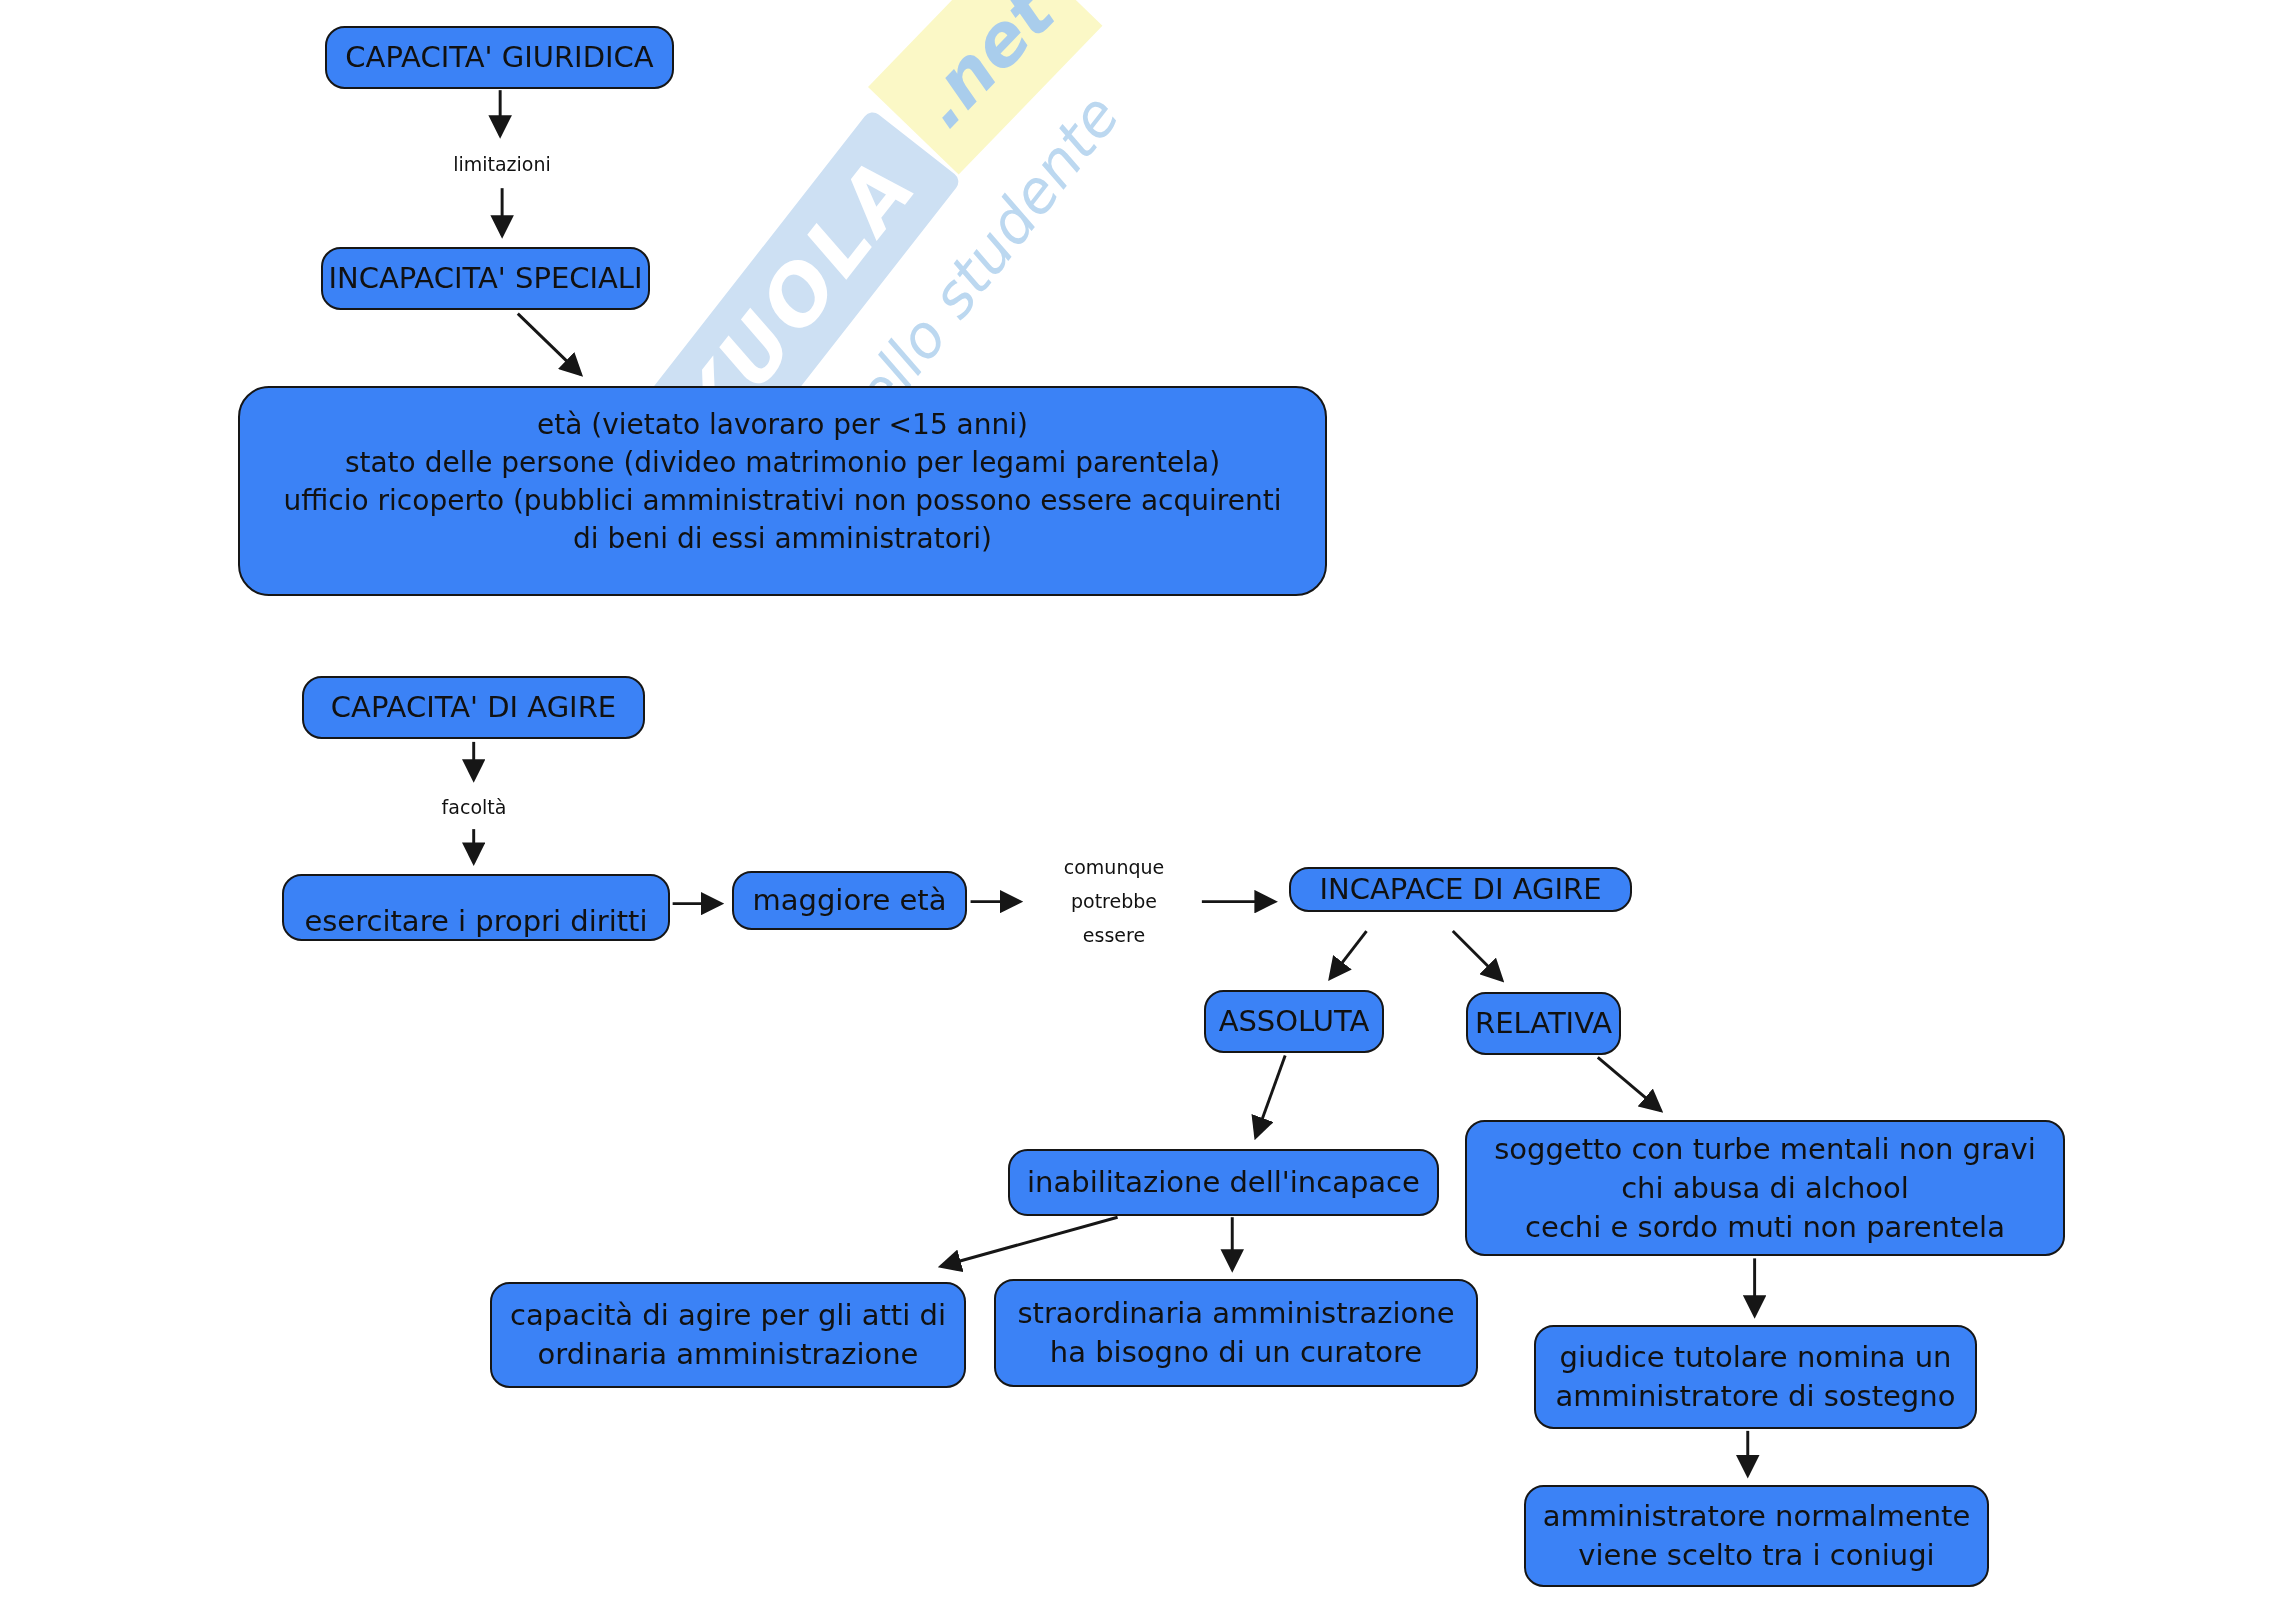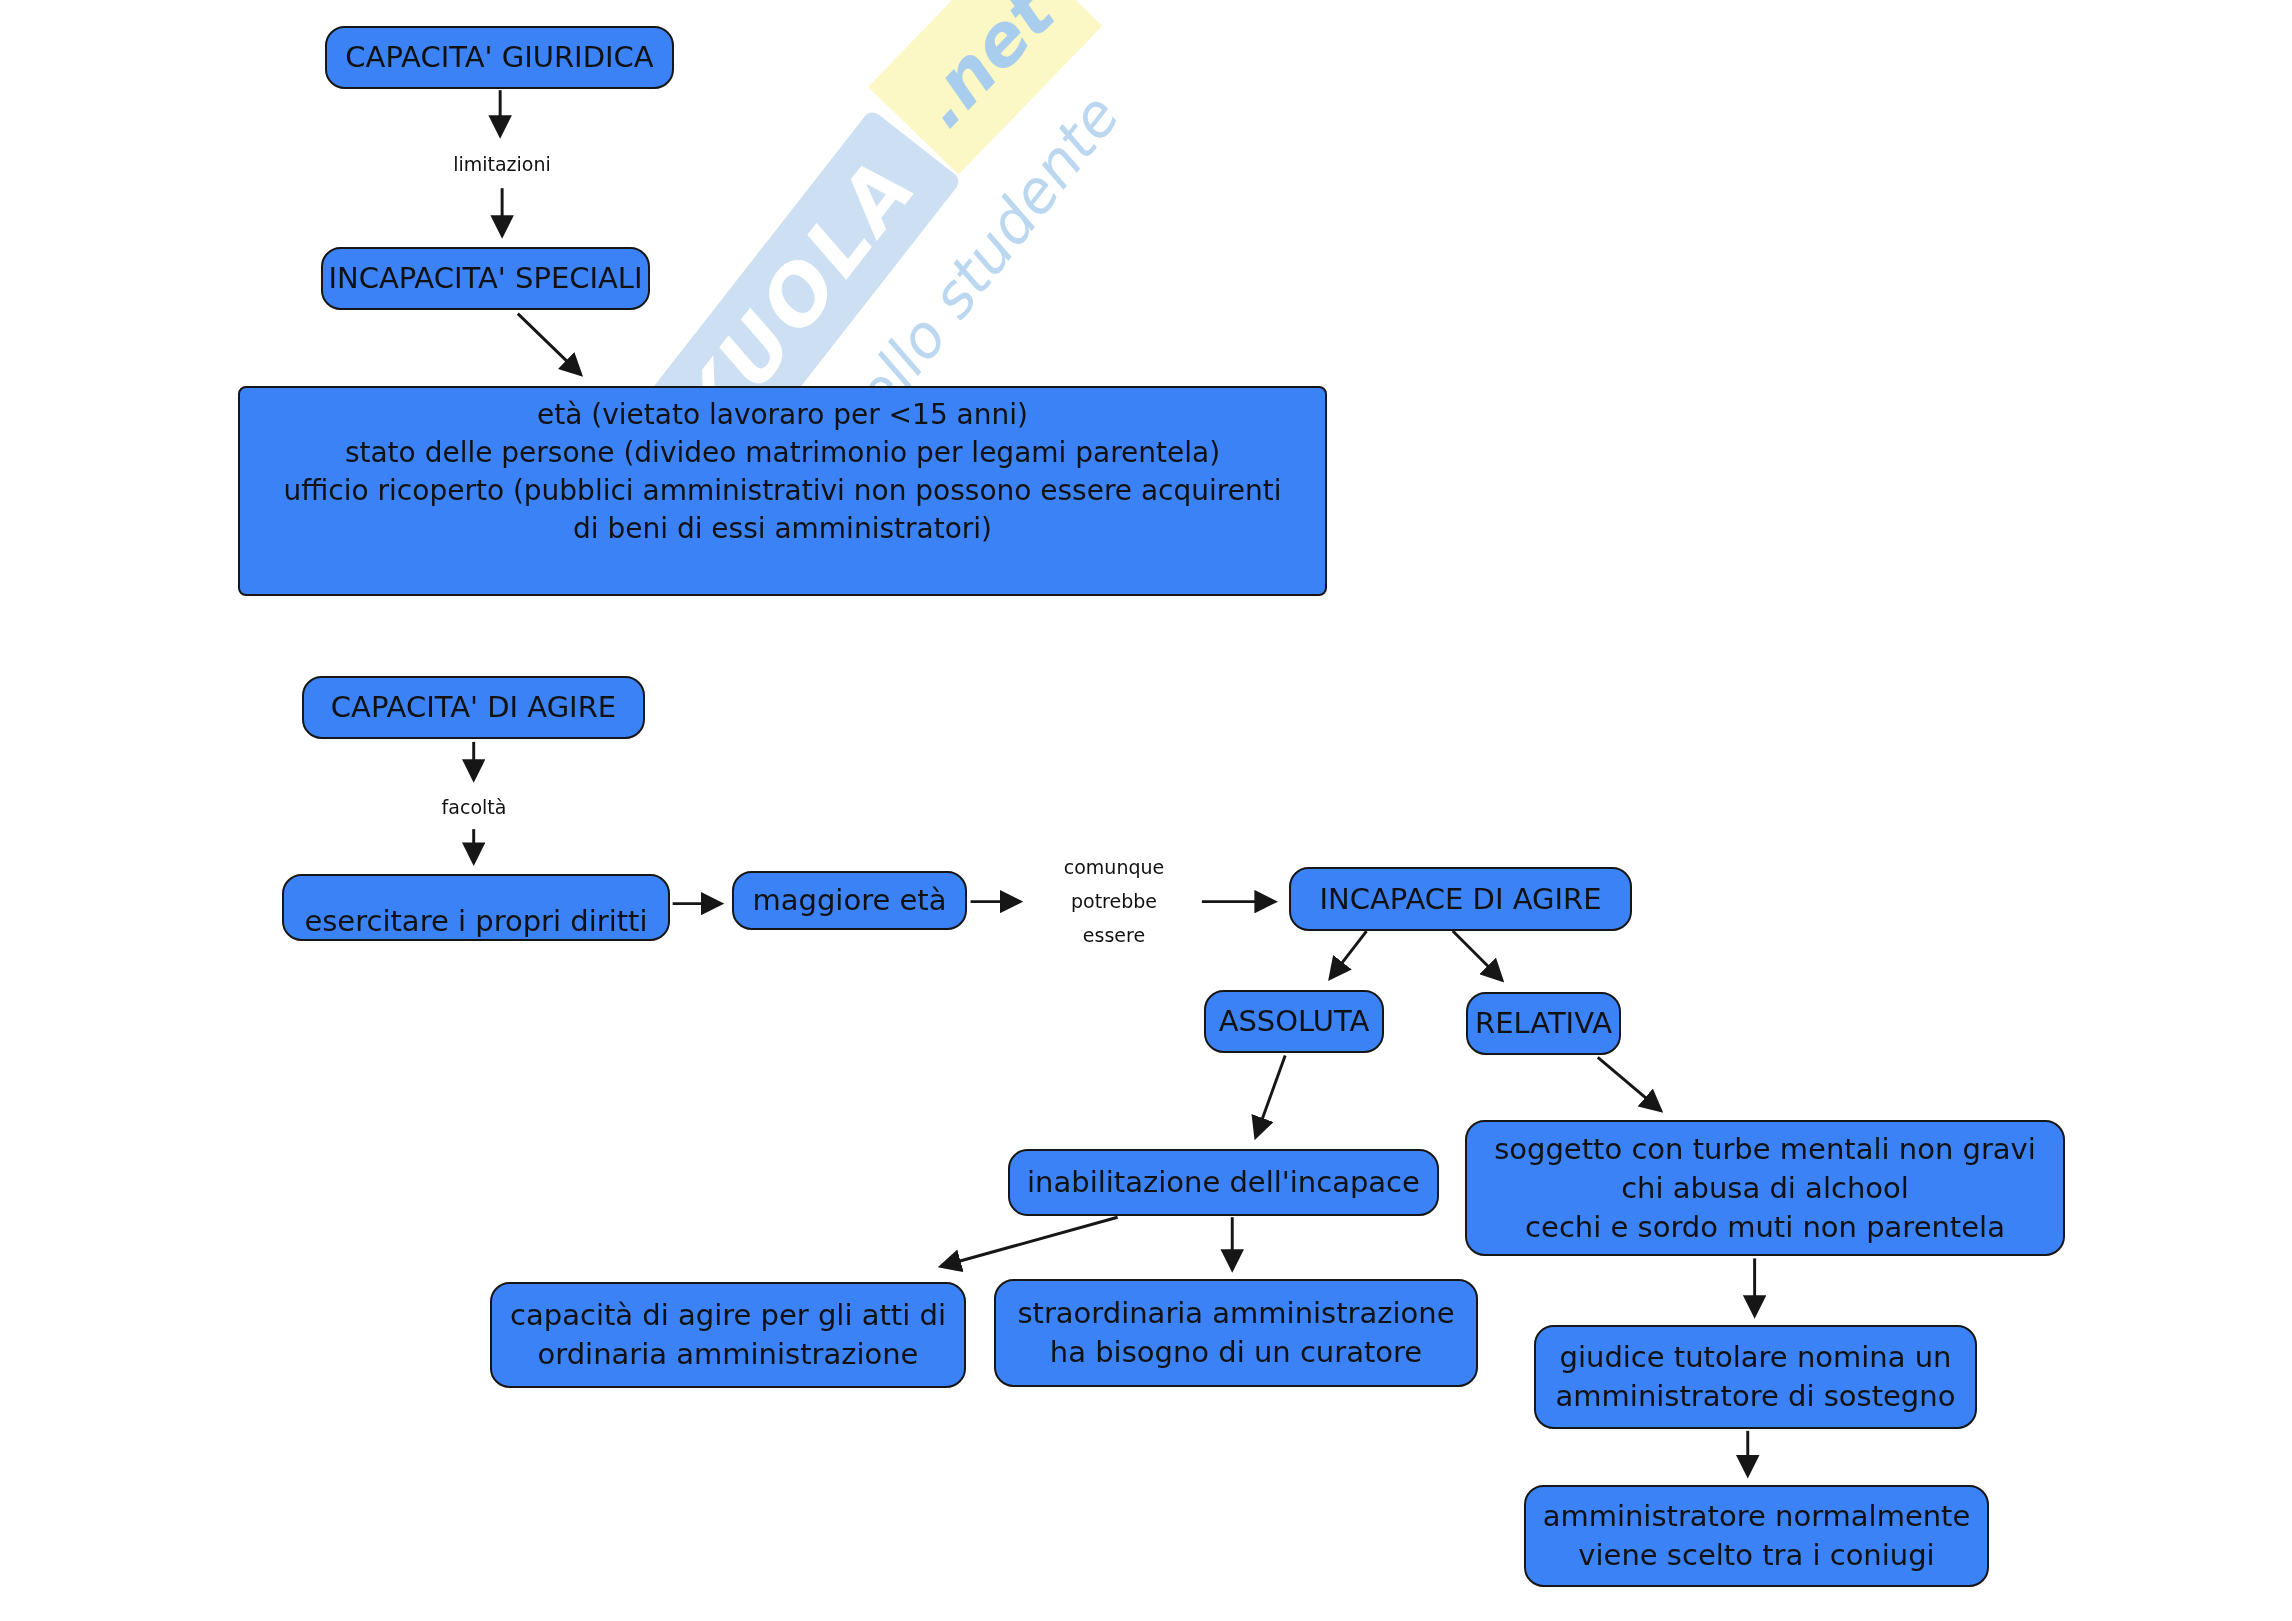--- a/index.html
+++ b/index.html
@@ -25,24 +25,24 @@
     justify-content:center;
     text-align:center;
     font-size:29px;
     line-height:1.25;
     z-index:2;
   }
   .node span { white-space:nowrap; display:block; }
   .node.multiline { line-height:39px; }
   .node.bigbox {
     justify-content:flex-start;
-    padding-top:8px;
+    padding-top:18px;
     font-size:28px;
     line-height:38px;
-    border-radius:8px;
+    border-radius:31px;
   }
 
   
   .linklabel {
     position:absolute;
     transform:translateX(-50%);
     font-size:19px;
     line-height:34px;
     text-align:center;
     z-index:2;
@@ -161,21 +161,21 @@
   <div class="node" style="left:732px;top:871px;width:235px;height:59px;">
     <span>maggiore età</span>
   </div>
 
   <div class="linklabel" style="left:1114px;top:850px;">
     <span style="display:block;">comunque</span>
     <span style="display:block;">potrebbe</span>
     <span style="display:block;">essere</span>
   </div>
 
-  <div class="node" style="left:1289px;top:867px;width:343px;height:64px;">
+  <div class="node" style="left:1289px;top:867px;width:343px;height:45px;">
     <span>INCAPACE DI AGIRE</span>
   </div>
 
   <div class="node" style="left:1204px;top:990px;width:180px;height:63px;">
     <span>ASSOLUTA</span>
   </div>
 
   <div class="node" style="left:1466px;top:992px;width:155px;height:63px;">
     <span>RELATIVA</span>
   </div>

